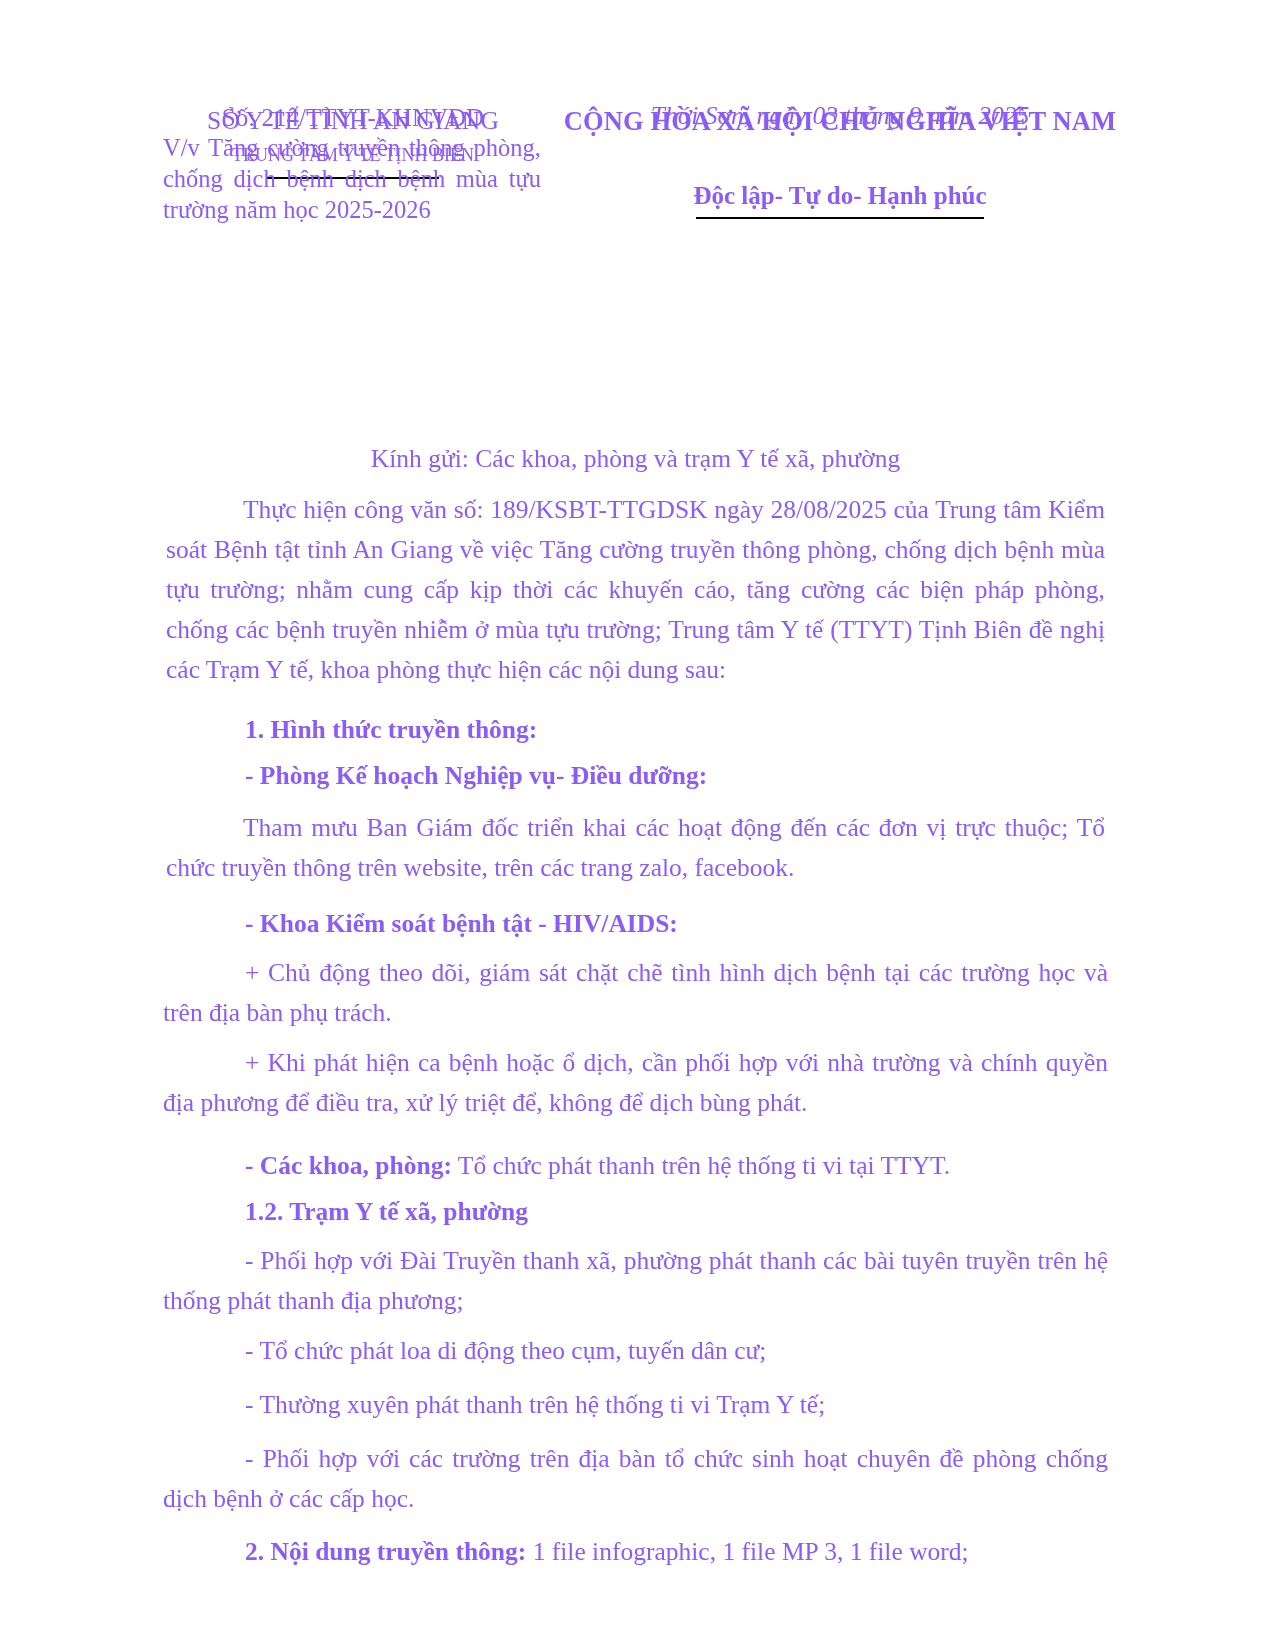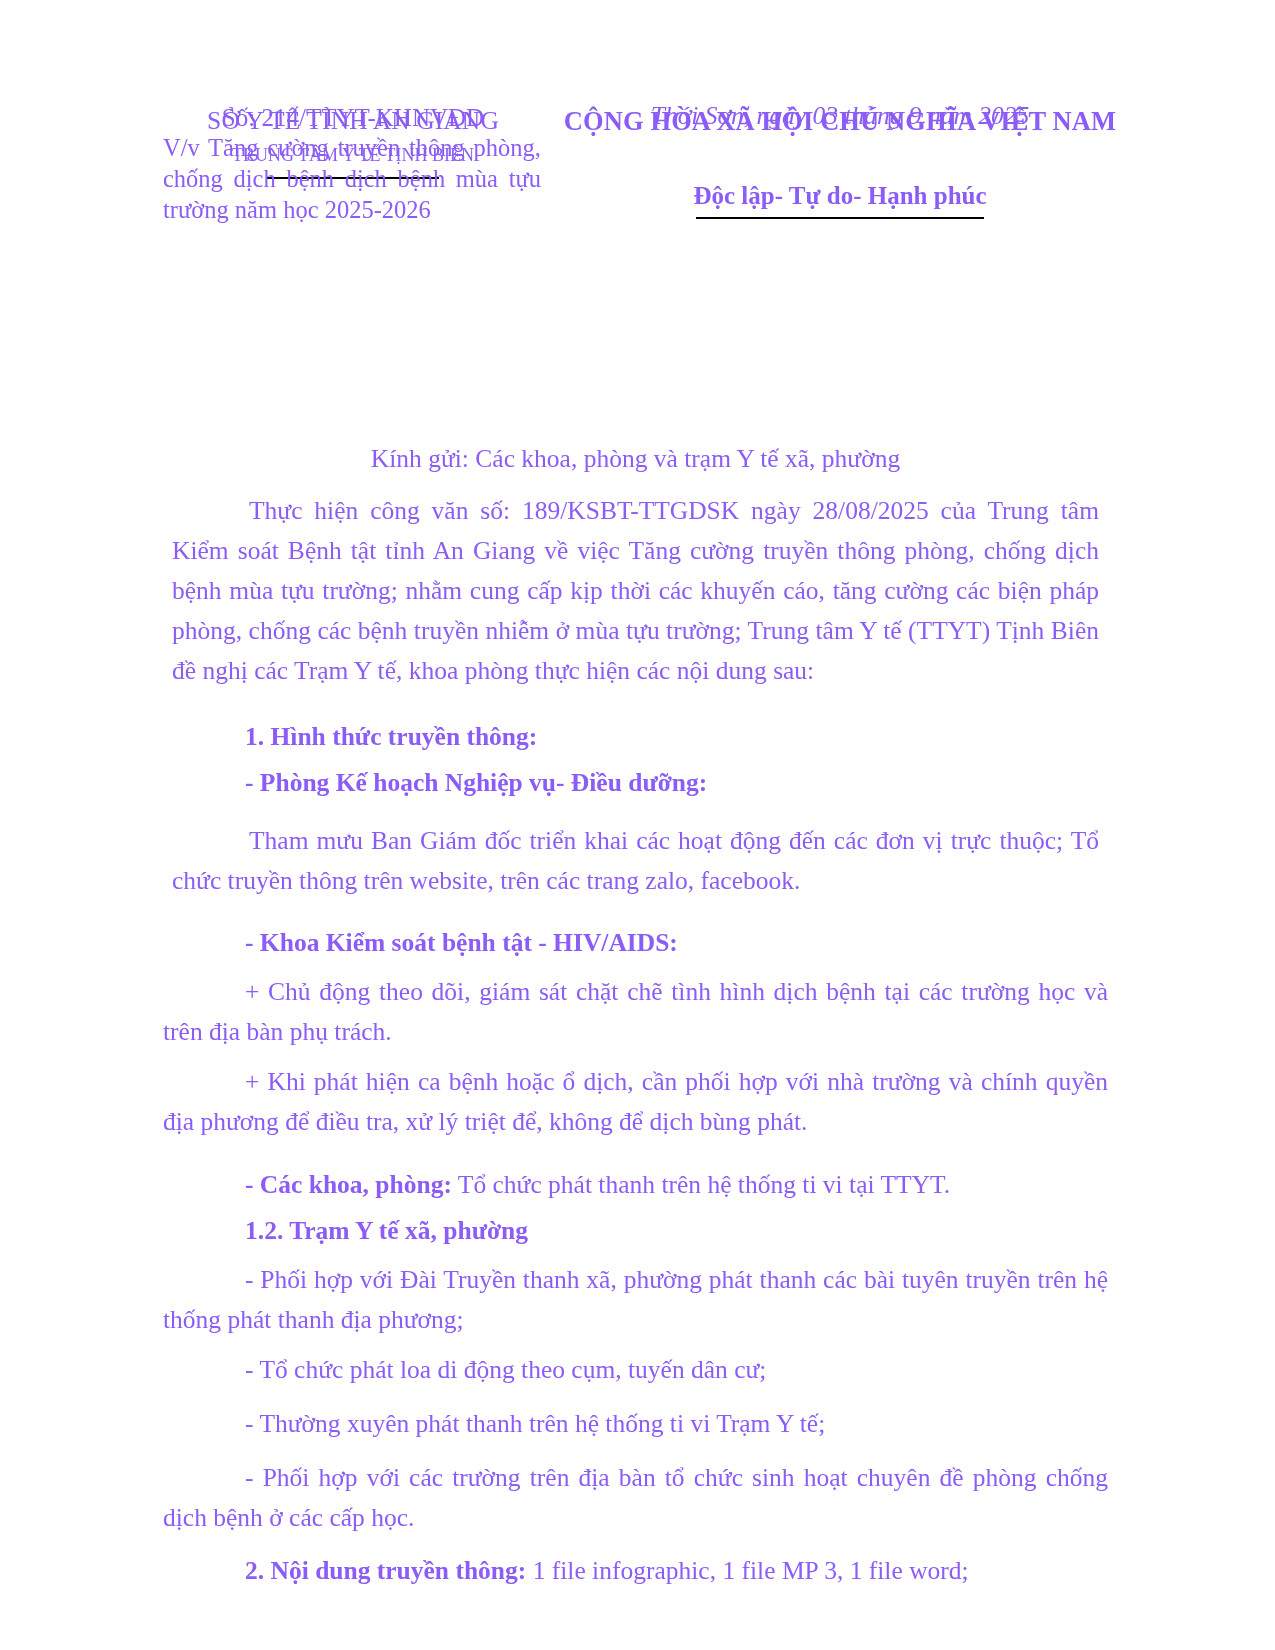--- a/index.html
+++ b/index.html
@@ -119,21 +119,21 @@
     width: 945px;
   }
   .recipient {
     text-align: center;
     font-size: 25.5px;
     line-height: 46px;
     margin-bottom: 8px;
     margin-top: 41px;
   }
   p.para {
-    margin: 9px;
+    margin: 3px;
     font-size: 25.5px;
     line-height: 40px;
     text-align: justify;
     text-align-last: left;
     text-indent: 77px;
   }
   p.heading {
     margin: 0;
     font-size: 25.5px;
     line-height: 46px;

